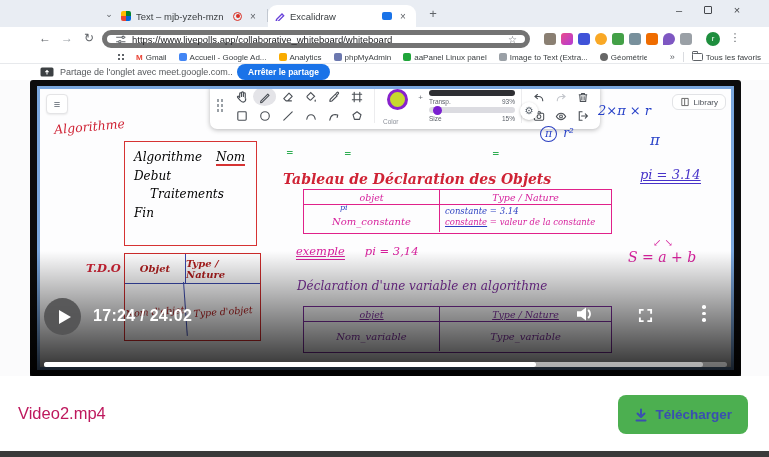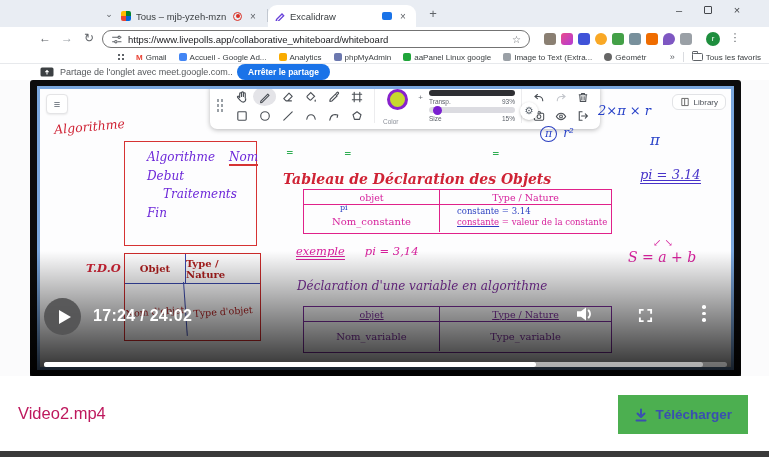--- a/index.html
+++ b/index.html
@@ -20,21 +20,21 @@
   .cast { width:10px; height:8px; background:#1a73e8; border-radius:2px; flex:0 0 auto; }
   .tab-close { font-size:10px; color:#5f6368; width:12px; text-align:center; cursor:pointer; }
   .tab-divider { position:absolute; left:267px; top:9px; width:1px; height:13px; background:#c2c8d1; }
   .newtab { position:absolute; left:424px; top:5px; width:18px; height:18px; font-size:13px; color:#5f6368; text-align:center; line-height:18px; cursor:pointer; }
   .winctl { position:absolute; right:24px; top:3px; display:flex; gap:13px; align-items:center; color:#45484c; }
   .winctl span { width:16px; height:14px; text-align:center; line-height:14px; font-size:11px; cursor:pointer; }
   .maxi i { display:inline-block; width:8px; height:8px; border:1.2px solid #45484c; border-radius:1px; }
 
   .navbar { position:absolute; top:27px; left:0; width:769px; height:24px; background:#fff; }
   .nv { position:absolute; top:3px; width:18px; height:18px; text-align:center; line-height:17px; font-size:12px; color:#5f6368; border-radius:50%; cursor:pointer; }
-  .omnibox { position:absolute; left:102px; top:3px; width:428px; height:18px; background:#fff; border:1px solid #737373; border-radius:9px; display:flex; align-items:center; gap:6px; padding:0 8px; cursor:text; }
+  .omnibox { position:absolute; left:102px; top:3px; width:428px; height:18px; background:#fff; border:5px solid #737373; border-radius:9px; display:flex; align-items:center; gap:6px; padding:0 8px; cursor:text; }
   .url { font-size:9.5px; color:#202124; white-space:nowrap; overflow:hidden; }
   .star { margin-left:auto; font-size:10px; color:#5f6368; cursor:pointer; }
   .extrow { position:absolute; left:544px; top:6px; display:flex; gap:5px; }
   .ext { width:12px; height:12px; border-radius:3px; cursor:pointer; }
   .avatar { position:absolute; left:706px; top:5px; width:14px; height:14px; border-radius:50%; background:#1e8e3e; color:#fff; font-size:8px; text-align:center; line-height:14px; cursor:pointer; }
   .bmenu { position:absolute; left:728px; top:4px; font-size:11px; color:#5f6368; width:14px; text-align:center; cursor:pointer; }
 
   .bookmarks { position:absolute; top:51px; left:0; width:769px; height:13px; background:#fff; border-bottom:1px solid #e7e9ec; }
   .apps-icon { position:absolute; left:117px; top:2px; width:9px; height:9px; background-image:radial-gradient(#5f6368 0.9px, transparent 1.1px); background-size:4px 4px; cursor:pointer; }
   .bmrow { position:absolute; left:136px; top:0; right:122px; height:12px; display:flex; gap:12px; align-items:center; overflow:hidden; }
@@ -78,23 +78,23 @@
   .sl2 .knob { position:absolute; left:4px; top:-1px; width:9px; height:9px; border-radius:50%; background:#7a1fd0; }
   .slrow { display:flex; justify-content:space-between; font-size:6.5px; color:#5c6169; }
   .actions { display:grid; grid-template-columns:repeat(3,22px); grid-auto-rows:19px; }
   .act { display:flex; align-items:center; justify-content:center; cursor:pointer; }
   .gearbtn { position:absolute; left:480px; top:13px; width:18px; height:18px; border-radius:50%; background:#fff; box-shadow:0 1px 3px rgba(0,0,0,.25); border:none; font-size:10px; color:#57606a; text-align:center; line-height:18px; cursor:pointer; }
   .library { position:absolute; right:5px; top:5px; background:#fff; border:1px solid #e2e3e6; border-radius:6px; padding:2px 7px; display:flex; align-items:center; gap:4px; font-size:8px; color:#4b5058; font-family:"Liberation Sans", sans-serif; cursor:pointer; }
 
   
   .hw { position:absolute; font-family:"DejaVu Serif", serif; font-style:italic; white-space:nowrap; }
   .red { color:#cf2335; } .blue { color:#2741c8; } .pink { color:#d6219c; } .purple { color:#7b2d9b; }
-  .hw-box { position:absolute; left:84px; top:52px; width:133px; height:105px; border:1.5px solid #d63333; padding:6px 22px; font-family:"DejaVu Serif", serif; font-style:italic; font-size:12px; color:#6d28d9; line-height:1.55; }
+  .hw-box { position:absolute; left:84px; top:52px; width:133px; height:105px; border:1.5px solid #d63333; padding:6px 9px; font-family:"DejaVu Serif", serif; font-style:italic; font-size:12px; color:#000000; line-height:1.55; }
   .nom { margin-left:14px; border-bottom:2px solid #d63333; }
-  .hw-table { position:absolute; font-family:"DejaVu Serif", serif; }
+  .hw-table { position:absolute; font-family:"DejaVu Serif", serif; font-style:italic; }
   .t-red { left:84px; top:164px; width:137px; height:88px; border:1.6px solid #cc2a2a; }
   .t-red .thead { height:30px; border-bottom:1.5px solid #3a49ad; }
   .t-red .c1 { width:61px; border-right:1.5px solid #3a49ad; }
   .trow { display:flex; height:100%; }
   .thead { display:flex; }
   .cell { display:flex; align-items:center; justify-content:center; }
   .t-red .thead .cell { font-size:10px; font-weight:bold; color:#ae1d1d; }
   .t-red .tbody { height:54px; }
   .t-red .tbody .cell { font-size:9.5px; color:#ae1d1d; transform:rotate(-4deg); }
   .t-pink { left:263px; top:100px; width:309px; height:45px; border:1.5px solid #e0218a; overflow:visible; }
@@ -128,34 +128,34 @@
   .vol { left:545px; top:225px; } .fs { left:607px; top:228px; }
   .vdots { left:672px; top:225px; display:flex; flex-direction:column; gap:3px; }
   .vdots i { width:3.5px; height:3.5px; border-radius:50%; background:#fff; }
   .progress { position:absolute; left:14px; right:14px; bottom:9px; height:5px; border-radius:3px; background:rgba(255,255,255,.28); cursor:pointer; }
   .progress .buffer { position:absolute; left:0; top:0; bottom:0; width:96.5%; border-radius:3px; background:rgba(255,255,255,.45); }
   .progress .played { position:absolute; left:0; top:0; bottom:0; width:72%; border-radius:3px; background:#fff; }
 
   
   .dlbar { position:absolute; top:376px; left:0; width:769px; height:75px; background:#fff; }
   .fname { position:absolute; left:18px; top:28px; font-size:16.5px; color:#be185d; }
-  .dlbtn { position:absolute; right:21px; top:19px; height:39px; padding:0 16px; background:#4caf50; border:none; border-radius:0; display:flex; align-items:center; gap:7px; cursor:pointer; }
+  .dlbtn { position:absolute; right:21px; top:19px; height:39px; padding:0 16px; background:#4caf50; border:none; border-radius:8px; display:flex; align-items:center; gap:7px; cursor:pointer; }
   .dlbtn span { font-size:13.5px; font-weight:bold; color:#3a4fb0; font-family:"Liberation Sans", sans-serif; }
   .bstrip { position:absolute; top:451px; left:0; width:769px; height:6px; background:#3a3a3a; }
 </style>
 </head>
 <body>
 
 <div class="screen">
 
   <div class="tabstrip">
     <span class="tab-chevron">⌄</span>
     <div class="tab tab1">
       <span class="fav meet"></span>
-      <span class="tab-title">Tous – mjb-yzeh-mzn</span>
+      <span class="tab-title">Text – mjb-yzeh-mzn</span>
       <span class="rec">
           <i></i>
         </span>
       <span class="tab-close">×</span>
     </div>
     <span class="tab-divider"></span>
     <div class="tab tab2">
       <svg class="fav" width="10" height="10" viewBox="0 0 10 10">
           <path d="M1.5 8.5 7 3l1.7 1.7-5.5 5.5-2.2.5z" fill="none" stroke="#6741d9" stroke-width="1.3"></path>
         </svg>
@@ -215,21 +215,21 @@
       <span class="bm">
           <i class="bmi" style="background:#f9ab00;"></i>
           <span>Analytics</span>
         </span>
       <span class="bm">
           <i class="bmi" style="background:#6c78af;"></i>
           <span>phpMyAdmin</span>
         </span>
       <span class="bm">
           <i class="bmi" style="background:#20a53a;"></i>
-          <span>aaPanel Linux google</span>
+          <span>aaPanel Linux panel</span>
         </span>
       <span class="bm">
           <i class="bmi" style="background:#9aa0a6;"></i>
           <span>Image to Text (Extra...</span>
         </span>
       <span class="bm">
           <i class="bmi" style="background:#666;border-radius:50%;"></i>
           <span>Géométrie - GeoGe...</span>
         </span>
 
@@ -429,21 +429,21 @@
         <div class="hw-table t-pink">
           <div class="thead">
             <span class="cell c1">objet</span>
             <span class="cell" style="flex:1;">Type / Nature</span>
           </div>
           <div class="trow tbody">
             <span class="cell c1 rel" style="font-size:10px;color:#d6219c;">
               <span class="pi-sup">pi</span>
               <span style="padding-top:5px;">Nom_constante</span>
             </span>
-            <span class="c2lines" style="flex:1;margin-left:12px;">
+            <span class="c2lines" style="flex:1;">
               <div class="c2l1">constante = 3.14</div>
               <div class="c2l2"><b>constante</b><span> = valeur de la constante</span></div>
             </span>
           </div>
         </div>
 
         <span class="hw pink" style="left:256px;top:155px;font-size:11.5px;"><span class="exu">exemple</span><span style="margin-left:20px;">pi = 3,14</span></span>
 
         <span class="hw purple" style="left:257px;top:190px;font-size:12px;">Déclaration d'une variable en algorithme</span>
 

